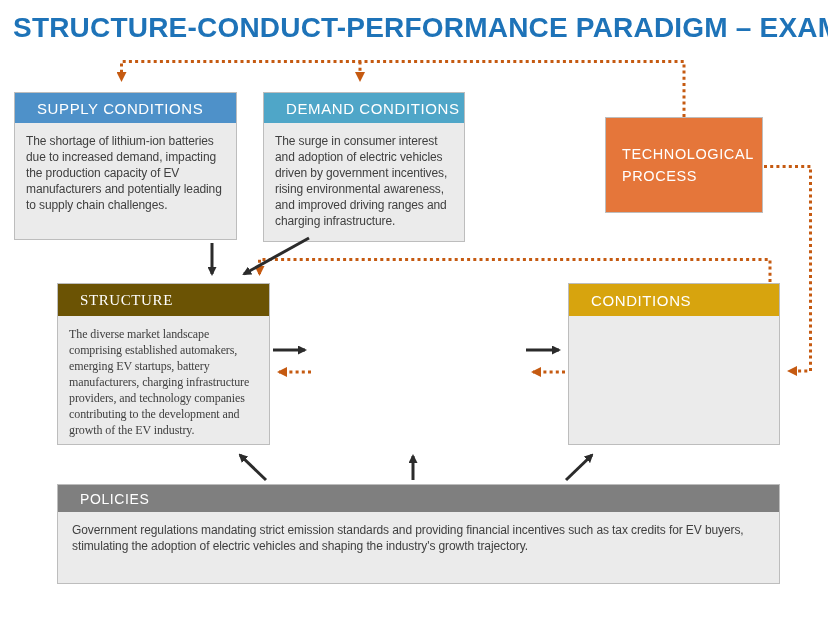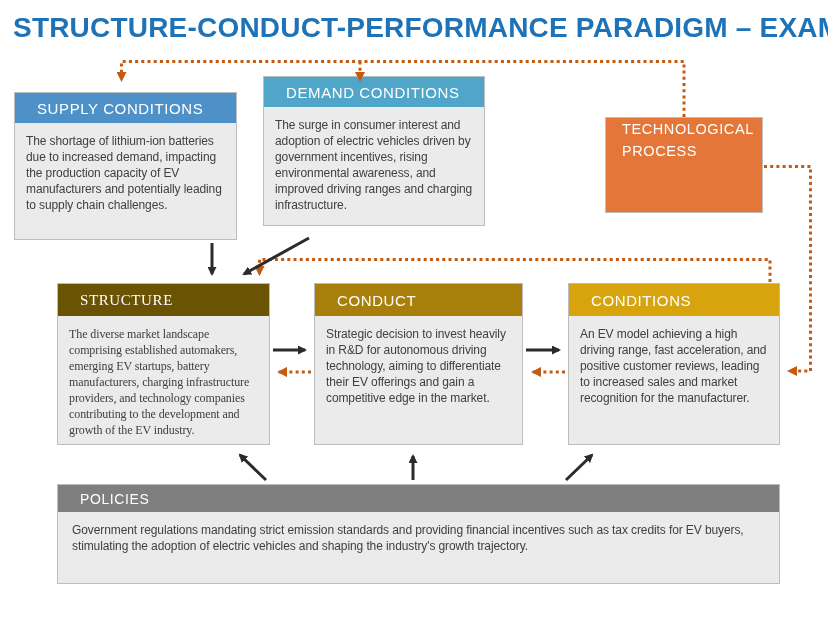--- a/index.html
+++ b/index.html
@@ -17,26 +17,26 @@
     color:#fff;font-size:15px;letter-spacing:0.6px;
     padding-left:22px;display:flex;align-items:center;box-sizing:border-box;
   }
   .bd{
     color:var(--text);font-size:12px;line-height:1.34;
     padding:10px 11px;letter-spacing:-0.1px;
   }
   
   #box-supply{left:14px;top:92px;width:223px;height:148px;}
   #box-supply .hdr{height:30px;background:var(--supply_header);}
-  #box-demand{left:263px;top:76px;width:222px;height:150px;}
+  #box-demand{left:263px;top:92px;width:202px;height:150px;}
   #box-demand .hdr{height:30px;background:var(--demand_header);}
   #box-tech{
     left:605px;top:117px;width:158px;height:96px;
     background:var(--tech_fill);border:1px solid var(--box_border);
-    display:flex;align-items:flex-start;
+    display:flex;align-items:center;
   }
   #box-tech .tech-label{
     color:#fff;font-size:14.5px;letter-spacing:0.6px;line-height:1.55;
     padding-left:16px;padding-right:28px;
   }
   
   #box-structure{left:57px;top:283px;width:213px;height:162px;font-family:Liberation Serif, serif;}
   #box-structure .hdr{height:32px;background:var(--structure_header);}
   #box-conduct{left:314px;top:283px;width:209px;height:162px;}
   #box-conduct .hdr{height:32px;background:var(--conduct_header);}
@@ -70,28 +70,23 @@
 
   <div class="box" id="box-tech">
     <div class="tech-label">TECHNOLOGICAL PROCESS</div>
   </div>
 
   <div class="box" id="box-structure">
     <div class="hdr">STRUCTURE</div>
     <div class="bd">The diverse market landscape comprising established automakers, emerging EV startups, battery manufacturers, charging infrastructure providers, and technology companies contributing to the development and growth of the EV industry.</div>
   </div>
 
-  <div class="box" id="box-conduct">
-    <div class="hdr">CONDUCT</div>
-    <div class="bd">Strategic decision to invest heavily in R&amp;D for autonomous driving technology, aiming to differentiate their EV offerings and gain a competitive edge in the market.</div>
-  </div>
 
   <div class="box" id="box-performance">
     <div class="hdr">CONDITIONS</div>
-    <div class="bd">An EV model achieving a high driving range, fast acceleration, and positive customer reviews, leading to increased sales and market recognition for the manufacturer.</div>
   </div>
 
   <div class="box" id="box-policies">
     <div class="hdr">POLICIES</div>
     <div class="bd">Government regulations mandating strict emission standards and providing financial incentives such as tax credits for EV buyers, stimulating the adoption of electric vehicles and shaping the industry's growth trajectory.</div>
   </div>
 
   <svg id="arrows" width="828" height="624" viewBox="0 0 828 624">
     <defs>
       <marker id="ab" markerWidth="9" markerHeight="9" refX="7" refY="4.5" orient="auto" markerUnits="userSpaceOnUse">

